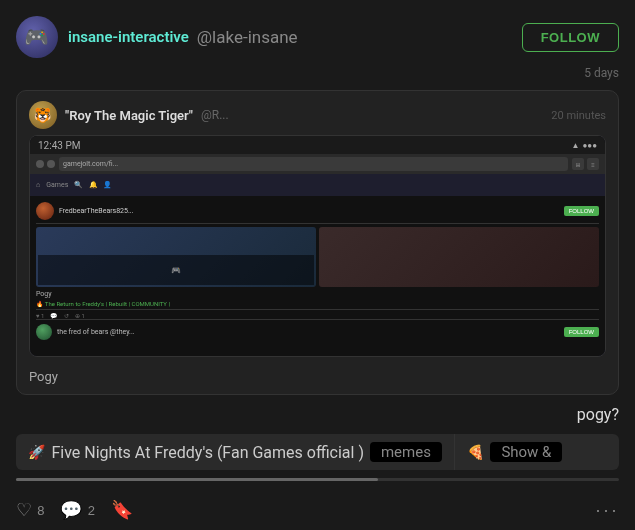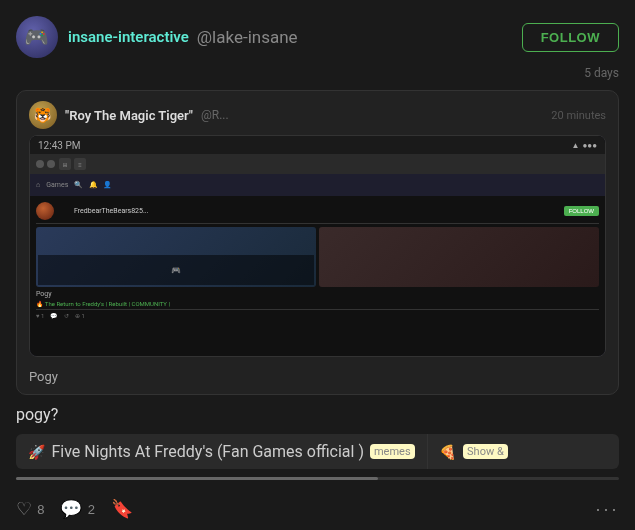--- a/index.html
+++ b/index.html
@@ -231,21 +231,21 @@
 
     .app-nav-item {
       font-size: 7px;
       color: #888;
     }
 
     
     .profile-header-screenshot {
       display: flex;
       align-items: center;
-      gap: 20px;
+      gap: 5px;
       padding: 3px 0;
       border-bottom: 1px solid #333;
       margin-bottom: 3px;
     }
 
     .profile-avatar-small {
       width: 18px;
       height: 18px;
       border-radius: 50%;
       background: radial-gradient(circle at 40% 35%, #c06030, #602010);
@@ -331,20 +331,21 @@
       font-size: 13px;
       color: #aaa;
       padding: 4px 12px 10px;
     }
 
     
     .post-text {
       font-size: 16px;
       color: #ddd;
       margin: 10px 0;
+      text-align: right;
     }
 
     
     .tags-bar {
       display: flex;
       gap: 0;
       overflow: hidden;
       margin: 8px 0;
       border-radius: 6px;
       background: #2a2a2a;
@@ -369,24 +370,24 @@
     .tag-emoji {
       font-size: 14px;
     }
 
     .tag-name {
       font-size: 16px;
       color: #ccc;
     }
 
     .tag-label {
-      background: #fef9c3;
+      background: #000000;
       border-radius: 4px;
-      padding: 1px 4px;
-      font-size: 11px;
+      padding: 1px 11px;
+      font-size: 15px;
       color: #888;
     }
 
     
     .tags-progress {
       height: 3px;
       background: #333;
       border-radius: 2px;
       margin: 4px 0;
       position: relative;
@@ -477,20 +478,23 @@
             <span>▲</span>
               <span>●●●</span>
           </span>
         </div>
 
         <div class="browser-bar">
           <div style="display:flex;gap:3px;">
             <div style="width:8px;height:8px;background:#555;border-radius:50%;"></div>
             <div style="width:8px;height:8px;background:#555;border-radius:50%;"></div>
           </div>
+          <div class="browser-url">
+            <span class="browser-url-text">gamejolt.com/fi...</span>
+          </div>
           <div class="browser-icons">
             <div class="browser-icon-dot">
               <span style="font-size:6px;color:#888;">⊞</span>
             </div>
             <div class="browser-icon-dot">
               <span style="font-size:6px;color:#888;">≡</span>
             </div>
           </div>
         </div>
 
@@ -523,20 +527,25 @@
             <span style="font-size:6px;color:#4caf50;">🔥 The Return to Freddy's | Rebuilt | COMMUNITY |</span>
           </div>
 
           <div class="post-actions-screenshot">
             <span class="action-btn-screenshot">♥ 1</span>
             <span class="action-btn-screenshot">💬</span>
             <span class="action-btn-screenshot">↺</span>
             <span class="action-btn-screenshot">⊕ 1</span>
           </div>
 
+          <div class="second-post-screenshot">
+            <div class="second-avatar-small"></div>
+            <span class="second-post-text">the fred of bears @they...</span>
+            <button class="follow-btn-small">FOLLOW</button>
+          </div>
         </div>
       </div>
     </div>
 
     <div class="repost-pogy-label">Pogy</div>
   </div>
 
   <div class="post-text">pogy?</div>
 
   <div class="tags-bar">

